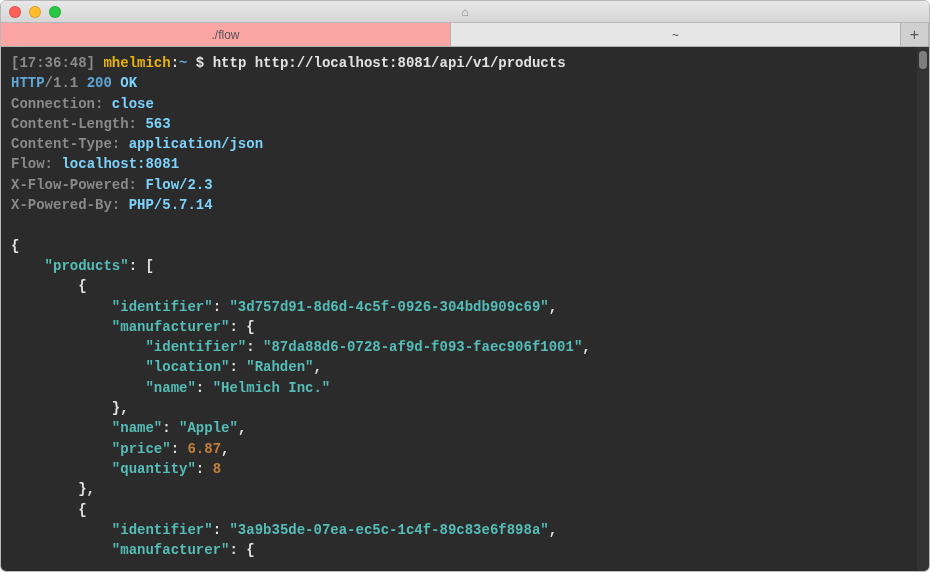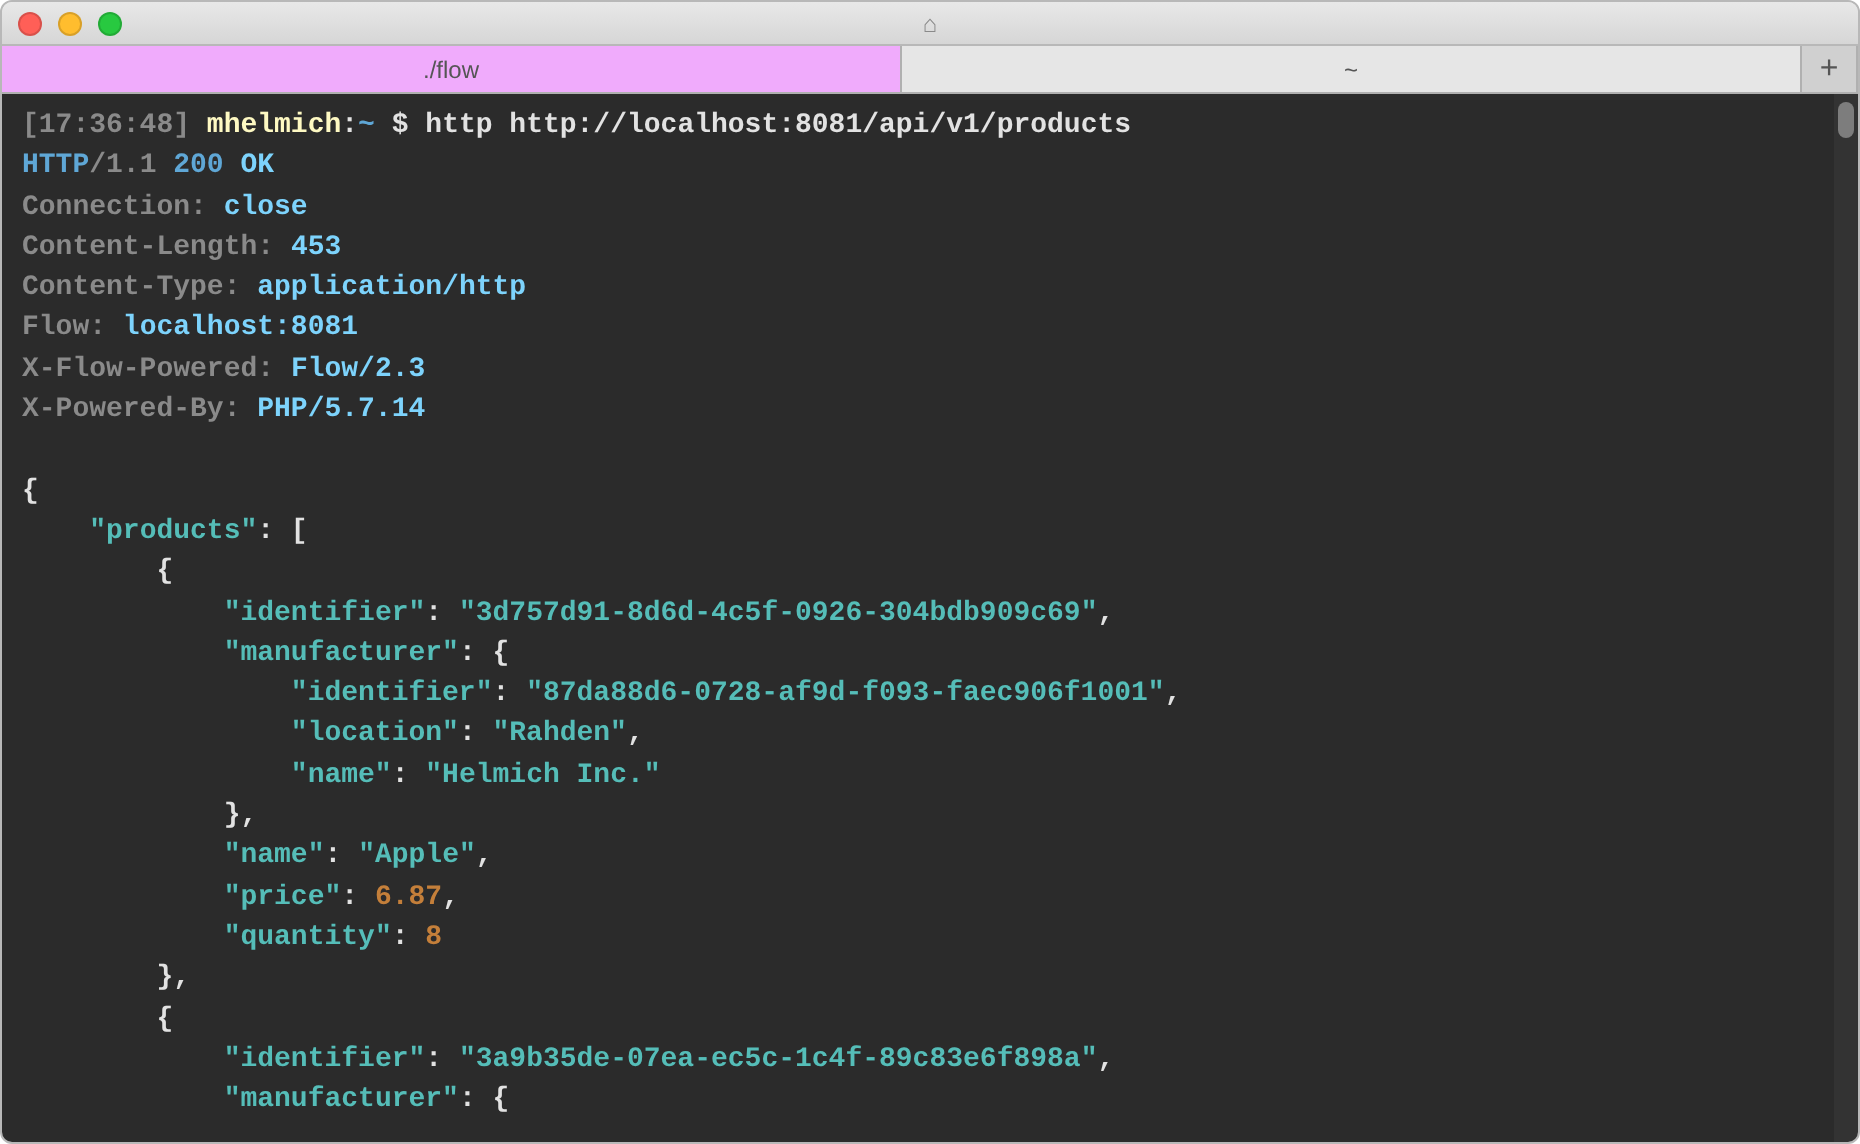--- a/index.html
+++ b/index.html
@@ -66,21 +66,21 @@
       border-bottom: 1px solid #b0b0b0;
     }
     .tab {
       flex: 1;
       display: flex;
       align-items: center;
       justify-content: center;
       font-size: 12px;
       color: #555;
       border-right: 1px solid #b0b0b0;
-      background: #f0abfc;
+      background: #fca5a5;
     }
     .tab.active {
       background: #e6e6e6;
     }
     .tab.add {
       flex: 0 0 28px;
       font-size: 16px;
       color: #555;
       background: #d0d0d0;
     }
@@ -108,21 +108,21 @@
       position: absolute;
       top: 4px;
       right: 2px;
       width: 8px;
       height: 18px;
       background: rgba(200,200,200,0.5);
       border-radius: 4px;
     }
     
     .c-grey { color: #8a8a8a; }
-    .c-orange { color: #fef9c3; }
+    .c-orange { color: #eab308; }
     .c-white { color: #e2e2e2; }
     .c-blue { color: #5fa7d6; }
     .c-teal { color: #7dd3fc; }
     .c-key { color: #55bdb8; }
     .c-num { color: #c47f3a; }
     .c-str { color: #55bdb8; }
     .c-punc { color: #e2e2e2; }
   </style>
 </head>
 <body>
@@ -139,22 +139,22 @@
     </div>
   </div>
   <div class="tabs">
     <div class="tab">./flow</div>
     <div class="tab active">~</div>
     <div class="tab add">+</div>
   </div>
   <div class="terminal"><span class="c-grey">[17:36:48]</span> <span class="c-orange">mhelmich</span><span class="c-white">:</span><span class="c-blue">~</span> <span class="c-white">$</span> <span class="c-white">http http://localhost:8081/api/v1/products</span>
 <span class="c-blue">HTTP</span><span class="c-grey">/1.1</span> <span class="c-blue">200</span> <span class="c-teal">OK</span>
 <span class="c-grey">Connection:</span> <span class="c-teal">close</span>
-<span class="c-grey">Content-Length:</span> <span class="c-teal">453</span>
-<span class="c-grey">Content-Type:</span> <span class="c-teal">application/http</span>
+<span class="c-grey">Content-Length:</span> <span class="c-teal">563</span>
+<span class="c-grey">Content-Type:</span> <span class="c-teal">application/json</span>
 <span class="c-grey">Flow:</span> <span class="c-teal">localhost:8081</span>
 <span class="c-grey">X-Flow-Powered:</span> <span class="c-teal">Flow/2.3</span>
 <span class="c-grey">X-Powered-By:</span> <span class="c-teal">PHP/5.7.14</span>
 
 <span class="c-punc">{</span>
     <span class="c-key">"products"</span><span class="c-punc">: [</span>
         <span class="c-punc">{</span>
             <span class="c-key">"identifier"</span><span class="c-punc">: </span><span class="c-str">"3d757d91-8d6d-4c5f-0926-304bdb909c69"</span><span class="c-punc">,</span>
             <span class="c-key">"manufacturer"</span><span class="c-punc">: {</span>
                 <span class="c-key">"identifier"</span><span class="c-punc">: </span><span class="c-str">"87da88d6-0728-af9d-f093-faec906f1001"</span><span class="c-punc">,</span>

